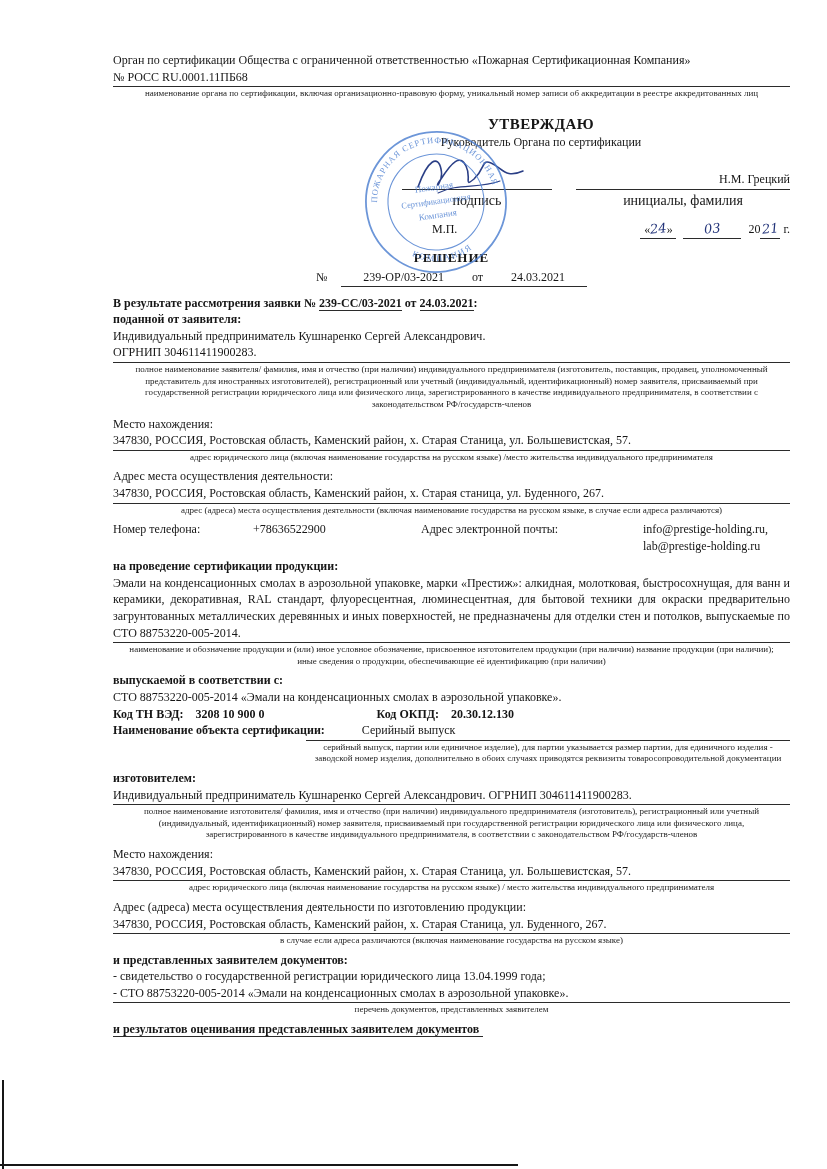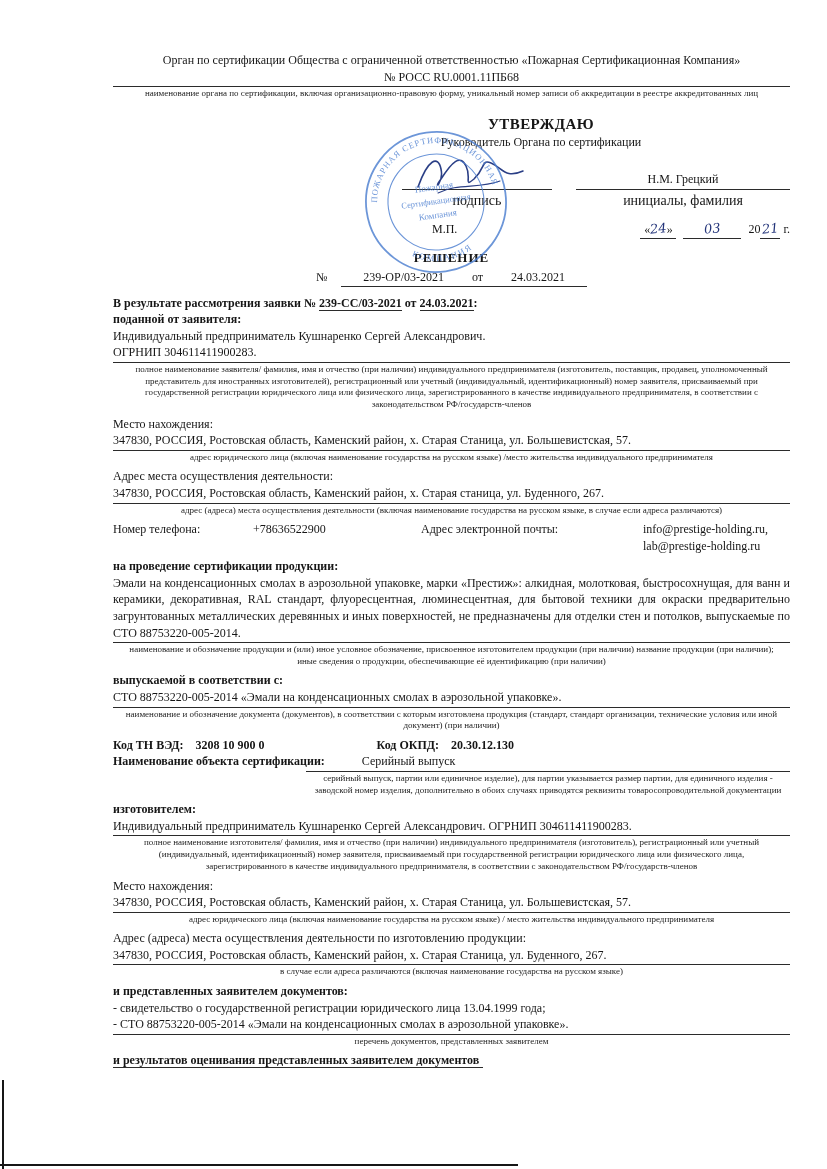--- a/index.html
+++ b/index.html
@@ -9,21 +9,21 @@
     font-family: "Liberation Serif", serif;
     color: #161616;
     position: relative;
     overflow: hidden;
   }
   .doc {
     position: absolute; inset: 0;
     padding: 52px 37px 0 113px;
     font-size: 12px; line-height: 1.38;
   }
-  .center { text-align: center; }
+  .center { text-align: left; }
   .bold { font-weight: bold; }
   .line { min-height: 16px; }
   .para { text-align: justify; }
   .note {
     border-top: 1px solid #2b2b2b;
     font-size: 9px; line-height: 1.3;
     text-align: center;
     padding: 1px 6px 2px;
     margin: 1px 0 3px;
     color: #1d1d1d;
@@ -33,21 +33,21 @@
   
   .approval {
     width: 388px; margin-left: auto; margin-top: 12px;
     position: relative; min-height: 112px;
   }
   .appr-center { width: 278px; text-align: center; }
   .appr-title { font-weight: bold; letter-spacing: .4px; font-size: 15px; }
   .sig-row { display: flex; margin-top: 16px; align-items: flex-end; }
   .sig-line { width: 150px; border-bottom: 1px solid #2b2b2b; height: 22px; position: relative; }
   .sig-svg { position: absolute; left: 6px; bottom: -8px; }
-  .name-line { flex: 1; margin-left: 24px; border-bottom: 1px solid #2b2b2b; text-align: center; padding-bottom: 1px; }
+  .name-line { flex: 1; margin-left: 24px; border-bottom: 1px solid #2b2b2b; text-align: right; padding-bottom: 1px; }
   .sig-labels { display: flex; font-size: 14px; margin-top: 1px; }
   .sig-labels .l1 { width: 150px; text-align: center; }
   .sig-labels .l2 { flex: 1; margin-left: 24px; text-align: center; }
   .mp-row { display: flex; margin-top: 10px; align-items: baseline; }
   .mp { margin-left: 30px; }
   .date-group { margin-left: auto; white-space: nowrap; }
   .blank { display: inline-block; border-bottom: 1px solid #2b2b2b; text-align: center; }
   .b-day { min-width: 36px; }
   .b-month { min-width: 58px; margin: 0 4px; }
   .b-year { min-width: 20px; }
@@ -201,21 +201,20 @@
         <div>lab@prestige-holding.ru</div>
       </div>
     </div>
 
     <div class="line bold">на проведение сертификации продукции:</div>
     <div class="para">Эмали на конденсационных смолах в аэрозольной упаковке, марки «Престиж»: алкидная, молотковая, быстросохнущая, для ванн и керамики, декоративная, RAL стандарт, флуоресцентная, люминесцентная, для бытовой техники для окраски предварительно загрунтованных металлических деревянных и иных поверхностей, не предназначены для отделки стен и потолков, выпускаемые по СТО 88753220-005-2014.</div>
     <div class="note">наименование и обозначение продукции и (или) иное условное обозначение, присвоенное изготовителем продукции (при наличии) название продукции (при наличии); иные сведения о продукции, обеспечивающие её идентификацию (при наличии)</div>
 
     <div class="line bold">выпускаемой в соответствии с:</div>
     <div class="line">СТО 88753220-005-2014 «Эмали на конденсационных смолах в аэрозольной упаковке».</div>
-    <div class="note">наименование и обозначение документа (документов), в соответствии с которым изготовлена продукция (стандарт, стандарт организации, технические условия или иной документ) (при наличии)</div>
 
     <div class="codes-row">
       <div class="bold">Код ТН ВЭД:</div>
       <div class="bold cv">3208 10 900 0</div>
       <div class="bold okpd">Код ОКПД:</div>
       <div class="bold cv">20.30.12.130</div>
     </div>
 
     <div class="object-row">
       <span class="bold">Наименование объекта сертификации:</span>

